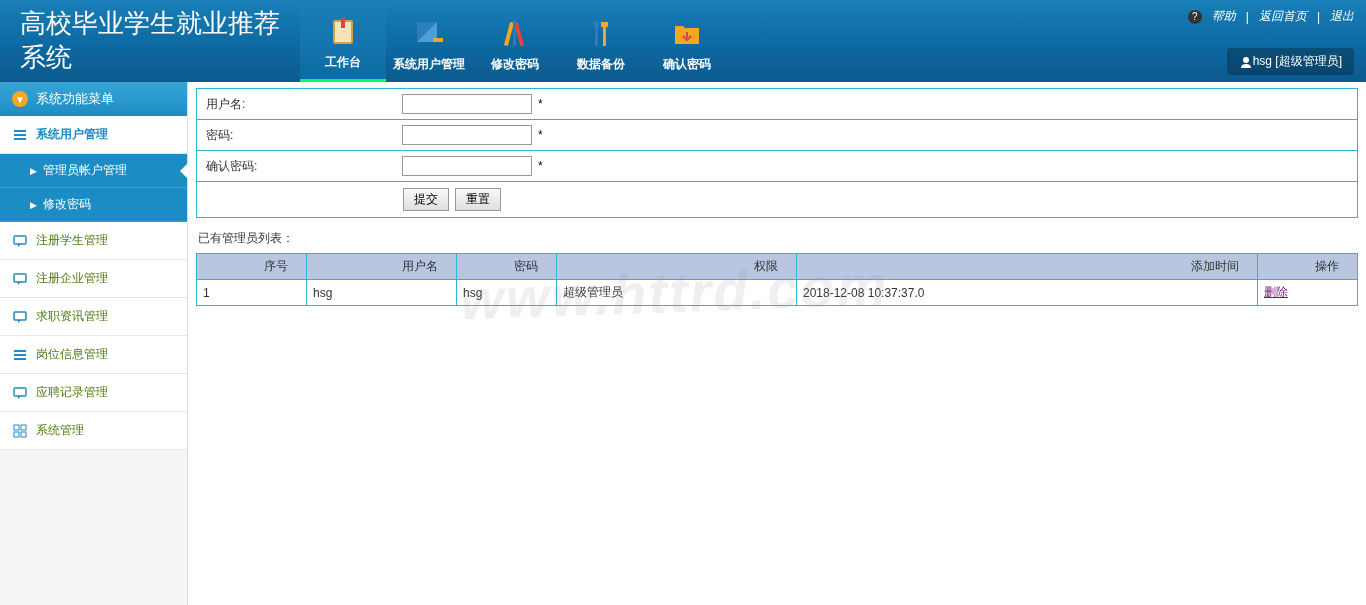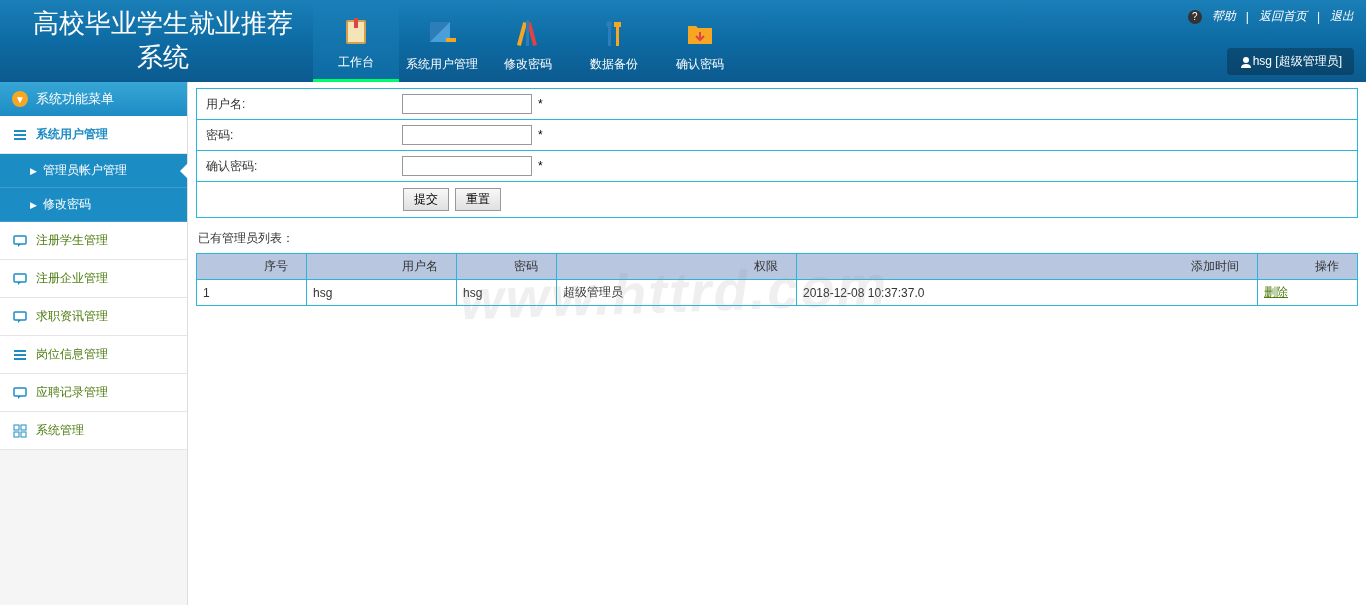--- a/index.html
+++ b/index.html
@@ -1,22 +1,22 @@
 <!DOCTYPE html>
 <html><head>
 <meta charset="utf-8">
 <style>
 * { margin: 0; padding: 0; box-sizing: border-box; }
 body { font-family: "Microsoft YaHei", Arial, sans-serif; font-size: 12px; width: 1366px; height: 605px; overflow: hidden; background: #fff; }
 
 
 .header { height: 82px; background: linear-gradient(to bottom, #1a7fb8 0%, #0e6ba3 50%, #0b5a8f 100%); display: flex; align-items: center; position: relative; }
-.logo-title { color: #fff; font-size: 26px; font-family: "SimSun", serif; font-weight: normal; padding: 0 20px; width: 300px; text-align: center; line-height: 1.3; margin-left: 13px; }
+.logo-title { color: #fff; font-size: 26px; font-family: "SimSun", serif; font-weight: normal; padding: 0 20px; width: 300px; line-height: 1.3; }
 .top-nav { display: flex; height: 100%; }
-.top-nav-item { width: 86px; display: flex; flex-direction: column; align-items: center; justify-content: center; color: #fff; cursor: pointer; padding-top: 6px; }
+.top-nav-item { width: 86px; display: flex; flex-direction: column; align-items: center; justify-content: center; color: #fff; cursor: pointer; padding-top: 6px; font-weight: bold; }
 .top-nav-item.active { background: linear-gradient(to bottom, #1a7fb8 0%, #0e6ba3 100%); border-bottom: 3px solid #00ff66; }
 .top-nav-icon { width: 36px; height: 36px; margin-bottom: 4px; display: flex; align-items: center; justify-content: center; }
 .top-nav-label { font-size: 12px; }
 
 .header-right { position: absolute; right: 12px; top: 8px; display: flex; align-items: center; gap: 10px; color: #fff; }
 .header-right a { color: #fff; text-decoration: none; cursor: pointer; font-style: italic; }
 .user-badge { position: absolute; right: 12px; top: 48px; background: rgba(0,0,0,0.25); border-radius: 4px; padding: 5px 12px; color: #fff; display: flex; align-items: center; gap: 0; cursor: pointer; margin-left: 18px; }
 
 
 .container { display: flex; height: calc(605px - 82px); }
@@ -42,21 +42,21 @@
 .form-label { width: 200px; padding-left: 4px; color: #333; }
 .form-field { display: flex; align-items: center; gap: 6px; }
 .form-field input[type="text"], .form-field input[type="password"] { width: 130px; height: 20px; border: 1px solid #999; padding: 0 4px; }
 .form-buttons { padding: 6px 0 6px 206px; align-items: center; }
 .form-buttons button { padding: 2px 10px; border: 1px solid #999; background: linear-gradient(#f8f8f8,#e0e0e0); cursor: pointer; margin-right: 6px; font-size: 12px; }
 
 .list-title { margin: 12px 0 6px 2px; color: #333; }
 .data-table { width: 100%; border: 1px solid #29b6d8; border-collapse: collapse; }
 .data-table th { background: #b8c6e0; text-align: right; padding: 4px 18px; font-weight: normal; border: 1px solid #29b6d8; color: #333; }
 .data-table td { padding: 4px 6px; border: 1px solid #29b6d8; color: #333; }
-.data-table a { color: #4d7c0f; text-decoration: underline; cursor: pointer; }
+.data-table a { color: #701a75; text-decoration: underline; cursor: pointer; }
 
 .watermark { position: absolute; left: 460px; top: 260px; font-size: 56px; color: rgba(150,150,150,0.15); font-style: italic; pointer-events: none; font-family: Arial; font-weight: bold; transform: rotate(-2deg); letter-spacing: 2px; }
 
 
 svg { display: block; }
 </style>
 </head>
 <body>
 
 <div class="header">

